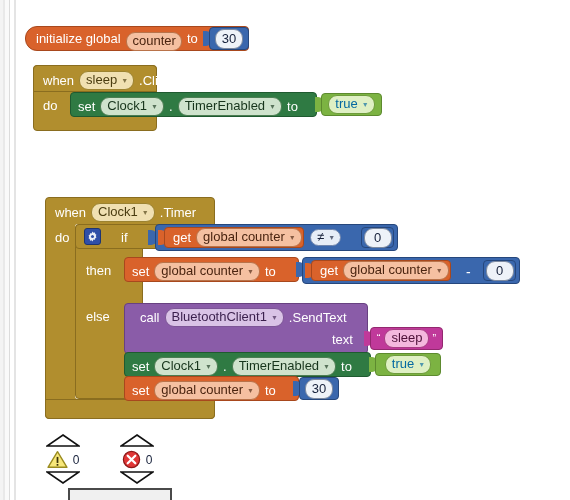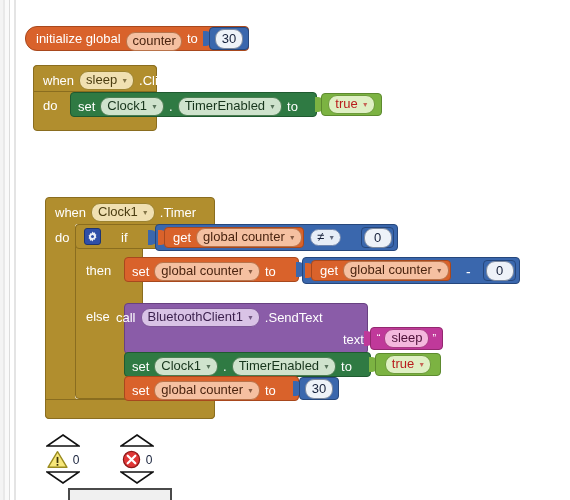--- a/index.html
+++ b/index.html
@@ -48,21 +48,21 @@
   }
 
   
   .c-var      {background:#d9622b;border:1px solid #a8481d;}   
   .c-var-f    {background:#f5c0a1;color:#4a2410;border-color:#b9734a;}
   .c-ctrl     {background:#b18e2e;border:1px solid #8a6d1f;}   
   .c-ctrl-f   {background:#f0e0b2;color:#4a3c10;border-color:#9c8330;}
   .c-comp     {background:#2f7a43;border:1px solid #1f5a30;}   
   .c-comp-f   {background:#cfe3cd;color:#17351c;border-color:#4b7d52;}
   .c-logic    {background:#7cb342;border:1px solid #5d8a2f;}   
-  .c-logic-f  {background:#dff0c4;color:#b91c1c;border-color:#6e9b3c;}
+  .c-logic-f  {background:#dff0c4;color:#0369a1;border-color:#6e9b3c;}
   .c-math     {background:#3a67ad;border:1px solid #26477c;}   
   .c-math-f   {background:#e7edf7;color:#17203a;border-color:#6f85ad;}
   .c-text     {background:#c0399a;border:1px solid #93286f;}   
   .c-text-f   {background:#f4b8dd;color:#4d1038;border-color:#a93d84;}
   .c-call     {background:#8a5ca8;border:1px solid #684181;}   
   .c-call-f   {background:#d9c3e6;color:#3a1f4c;border-color:#7d5697;}
 
   .rb{border-radius:4px;}
 
   
@@ -221,29 +221,29 @@
   </div>
   <div class="blk lbl lbl-w" style="left:466px;top:265px;font-size:14px;">-</div>
   <div class="blk" style="left:477px;top:263px;width:9px;height:15px;background:#3a67ad;border-radius:0 6px 6px 0;"></div>
   <div class="blk c-math rb" style="left:483px;top:260px;width:33px;height:21px;display:flex;align-items:center;justify-content:center;">
     <span class="numfield">0</span>
   </div>
 
   <div class="blk lbl lbl-w" style="left:86px;top:310px;">else</div>
 
   <div class="blk c-call rb" style="left:124px;top:303px;width:244px;height:51px;"></div>
-  <div class="blk" style="left:116px;top:308px;display:flex;align-items:center;gap:5px;justify-content:space-between;">
+  <div class="blk" style="left:140px;top:308px;display:flex;align-items:center;gap:5px;justify-content:space-between;">
     <span class="lbl lbl-w">call</span>
     <span class="field c-call-f">
       <span>BluetoothClient1</span>
       <span class="caret">▼</span>
     </span>
     <span class="lbl lbl-w">.SendText</span>
   </div>
-  <div class="blk lbl lbl-w" style="left:343px;top:333px;">text</div>
+  <div class="blk lbl lbl-w" style="left:332px;top:333px;">text</div>
   <div class="blk" style="left:364px;top:331px;width:9px;height:15px;background:#c0399a;border-radius:0 6px 6px 0;"></div>
 
   <div class="blk c-text rb" style="left:370px;top:327px;width:73px;height:23px;display:flex;align-items:center;justify-content:center;gap:4px;">
     <span class="lbl" style="color:#ffffff;font-size:11px;">“</span>
     <span class="field c-text-f">
       <span>sleep</span>
     </span>
     <span class="lbl" style="color:#ffffff;font-size:11px;">”</span>
   </div>
 

